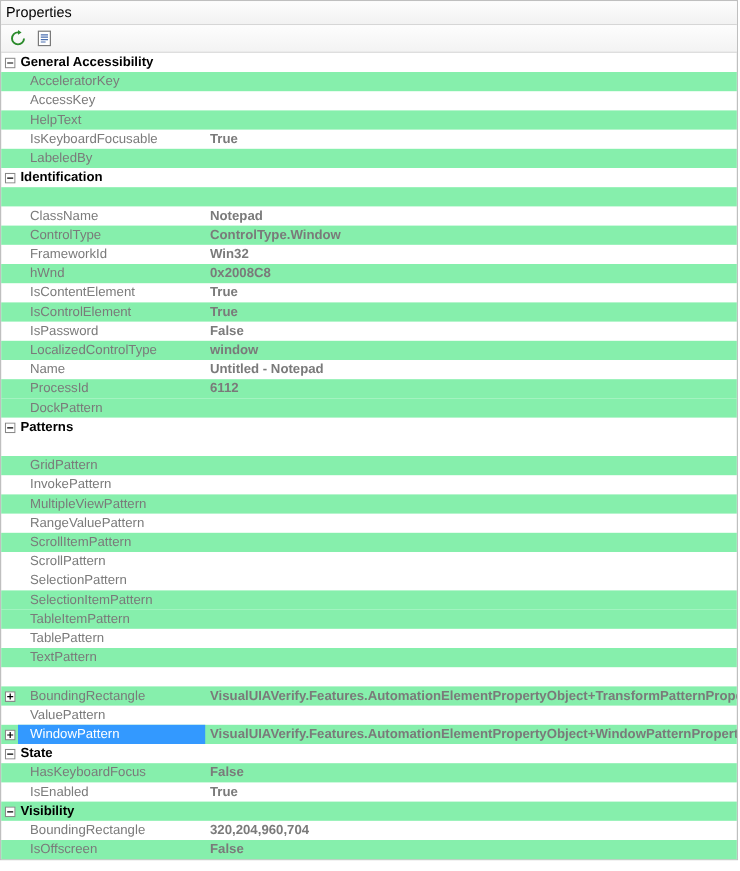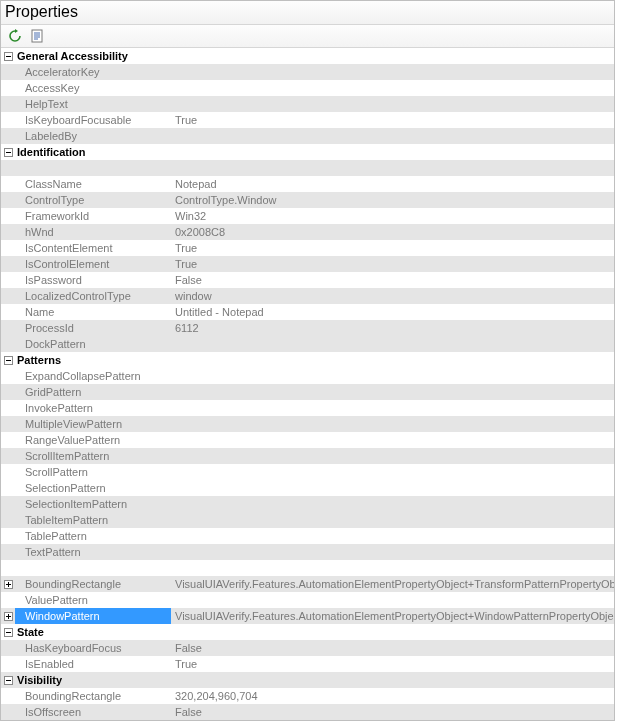--- a/index.html
+++ b/index.html
@@ -12,21 +12,21 @@
     width: 617px;
   }
   .panel {
     width: 615px;
     border: 1px solid #bfbfbf;
     background: #fff;
     box-sizing: border-box;
   }
   .panel-title {
     padding: 2px 4px 3px 4px;
-    font-size: 16px;
+    font-size: 12px;
     background: linear-gradient(#fdfdfd, #f2f2f2);
     border-bottom: 1px solid #d6d6d6;
   }
   .toolbar {
     height: 22px;
     display: flex;
     align-items: center;
     gap: 6px;
     padding: 0 6px;
     background: linear-gradient(#fdfdfd, #f3f3f3);
@@ -43,21 +43,21 @@
   .grid {
     width: 100%;
   }
   .row {
     display: flex;
     align-items: stretch;
     line-height: 16px;
     min-height: 16px;
   }
   .row.alt {
-    background: #e5e5e5;
+    background: #86efac;
   }
   .expander {
     width: 14px;
     display: flex;
     align-items: center;
     justify-content: center;
     color: #555;
     font-size: 9px;
     flex: 0 0 14px;
     user-select: none;
@@ -73,20 +73,21 @@
   .label-col.indent {
     padding-left: 10px;
   }
   .value-col {
     flex: 1 1 auto;
     padding-left: 4px;
     display: flex;
     align-items: center;
     overflow: hidden;
     white-space: nowrap;
+    font-weight: bold;
   }
   .cat {
     font-weight: bold;
     color: #000;
   }
   .prop {
     color: #7a7a7a;
   }
   .val {
     color: #7a7a7a;
@@ -305,23 +306,20 @@
             <line x1="2" y1="4.5" x2="7" y2="4.5" stroke="#000"></line>
           </svg>
         </div>
         <div class="label-col">
           <span class="cat">Patterns</span>
         </div>
         <div class="value-col"></div>
       </div>
       <div class="row">
         <div class="expander"></div>
-        <div class="label-col indent">
-          <span class="prop">ExpandCollapsePattern</span>
-        </div>
         <div class="value-col">
           <span class="val"></span>
         </div>
       </div>
       <div class="row alt">
         <div class="expander"></div>
         <div class="label-col indent">
           <span class="prop">GridPattern</span>
         </div>
         <div class="value-col">

